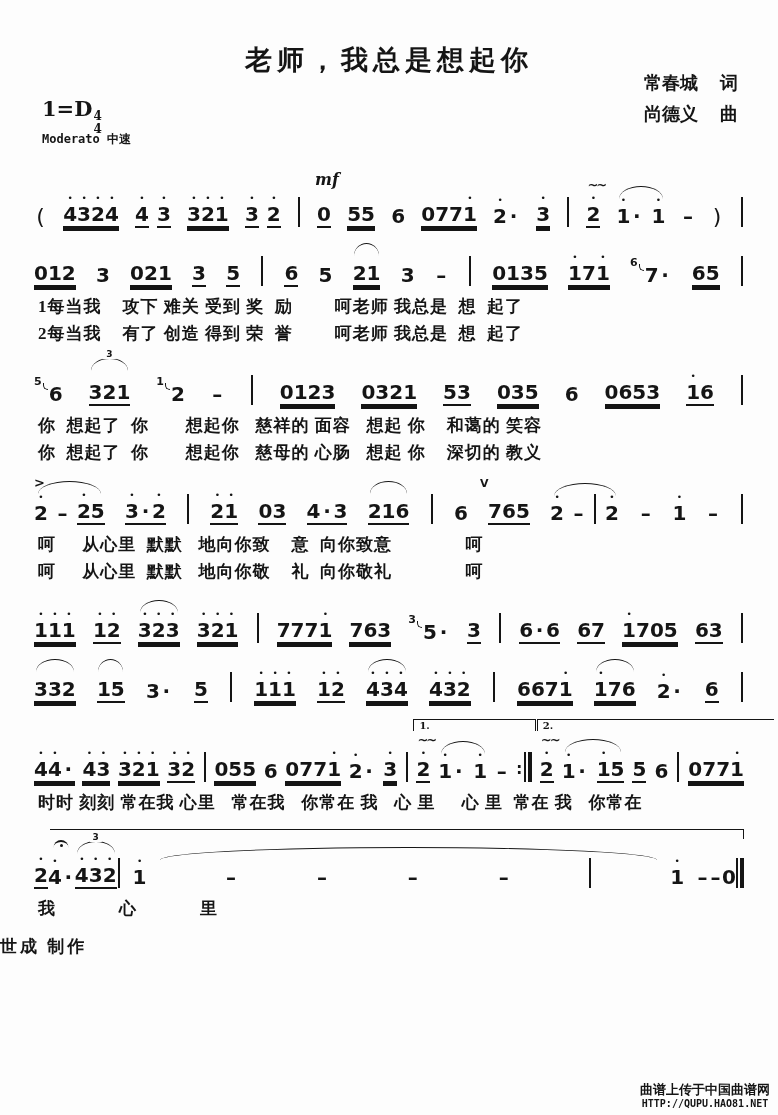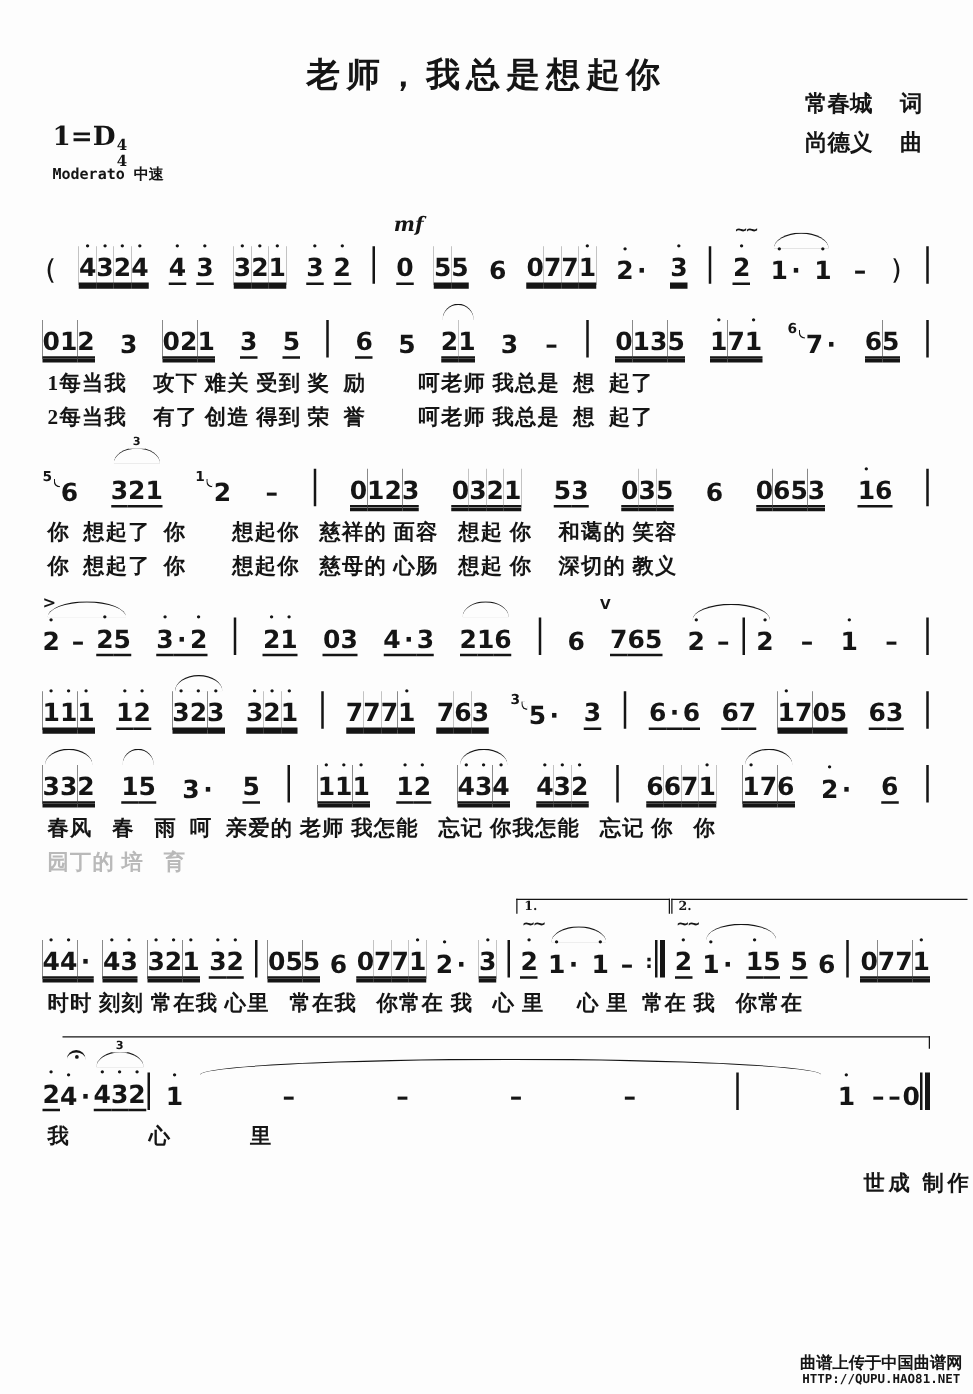--- a/index.html
+++ b/index.html
@@ -77,21 +77,21 @@
   .sys-6{margin-top:34px;}
   .sys-7 .group.arced{flex:1;justify-content:space-between;margin:0 12px;}
   .topline{height:9px;border-top:1.7px solid #151515;border-right:1.7px solid #151515;
     margin:0 0 4px 16px;}
   
   .lyrics{margin-top:6px;padding-left:4px;}
   .lyr{white-space:pre;font-size:17px;font-weight:bold;line-height:27px;
     letter-spacing:1px;}
   .lyr.gray{color:#b9b9b9;}
   
-  .footer{text-align:right;font-size:17px;font-weight:bold;margin-top:8px;
+  .footer{text-align:left;font-size:17px;font-weight:bold;margin-top:8px;
     letter-spacing:3px;}
   .watermark{position:absolute;right:8px;bottom:4px;text-align:right;line-height:14px;}
   .wm1{font-size:13px;font-weight:bold;margin-top:47px;}
   .wm2{font-size:10px;font-weight:bold;
     font-family:"DejaVu Sans Mono","Liberation Mono",monospace;text-align:center;}
 </style>
 </head>
 <body>
 
 <div class="header">
@@ -825,20 +825,24 @@
         <div class="note">
           <span class="chars">
             <span class="ch">
               <span class="hd">&nbsp;</span>
               <span class="nm">–</span>
             </span>
           </span>
         </div>
         <div class="bar"></div>
       </div>
+      <div class="lyrics">
+        <div class="lyr">呵     从心里  默默   地向你致    意  向你致意              呵</div>
+        <div class="lyr">呵     从心里  默默   地向你敬    礼  向你敬礼              呵</div>
+      </div>
     </div>
     <div class="system sys-4">
       <div class="music">
         <div class="note">
           <span class="chars">
             <span class="ch u1 u2">
               <span class="hd">•</span>
               <span class="nm">1</span>
             </span>
             <span class="ch u1 u2">
@@ -1184,24 +1188,20 @@
         </div>
         <div class="note">
           <span class="chars">
             <span class="ch u1">
               <span class="hd">&nbsp;</span>
               <span class="nm">6</span>
             </span>
           </span>
         </div>
         <div class="bar"></div>
-      </div>
-      <div class="lyrics">
-        <div class="lyr">春风   春   雨  呵  亲爱的 老师 我怎能   忘记 你我怎能   忘记 你   你</div>
-        <div class="lyr gray">园丁的 培   育</div>
       </div>
     </div>
     <div class="system sys-6">
       <div class="music">
         <div class="note">
           <span class="chars">
             <span class="ch u1 u2">
               <span class="hd">•</span>
               <span class="nm">4</span>
             </span>

